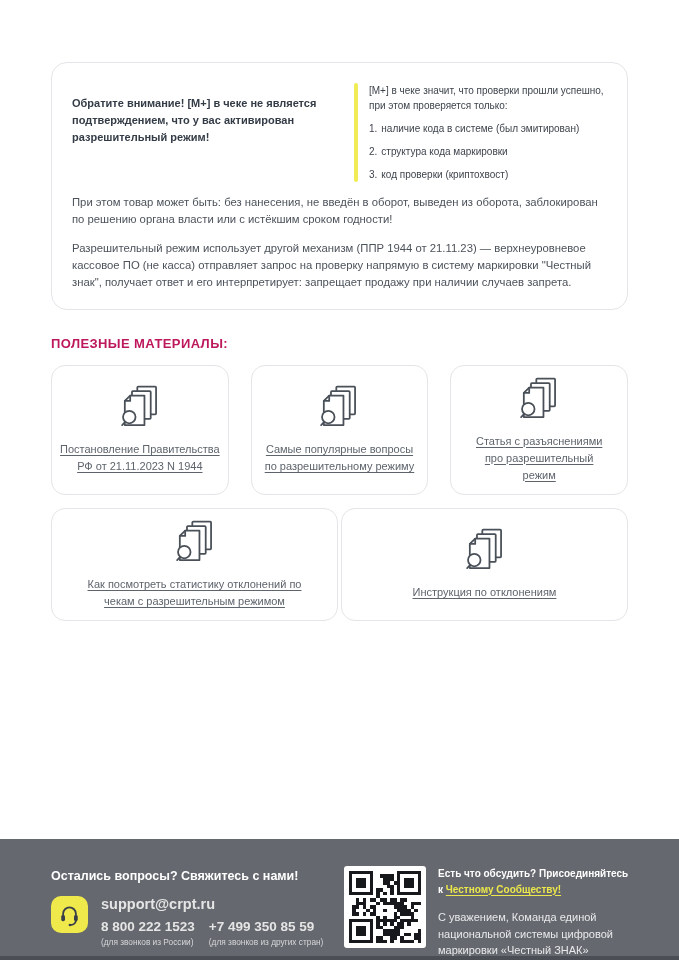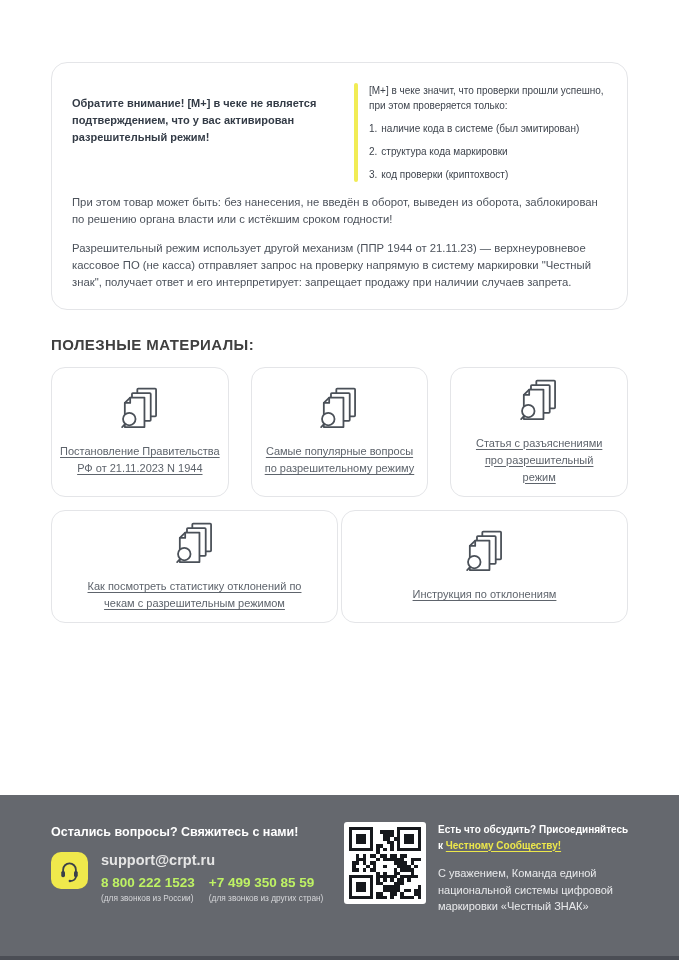--- a/index.html
+++ b/index.html
@@ -25,56 +25,56 @@
   .ybar{flex:0 0 4px;width:4px;border-radius:2px;background:#f1ec55;}
   .aside-body{margin-left:11px;font-size:10px;color:#3e444d;min-width:0;}
   .aside-intro{line-height:1.5;}
   .aside-list{margin-top:2px;}
   .aside-item{display:flex;margin-top:9px;line-height:1.4;}
   .aside-item .num{flex:0 0 auto;margin-right:4px;}
   .paragraph{margin-top:12px;font-size:11.3px;line-height:1.5;color:#4c525b;}
 
   
   .materials-title{
-    margin:26px 0 14px;font-size:15px;font-weight:bold;
-    letter-spacing:.4px;color:#404040;
+    margin:26px 0 14px;font-size:13px;font-weight:bold;
+    letter-spacing:.4px;color:#be185d;
   }
   .cards-row1{display:grid;grid-template-columns:repeat(3,1fr);gap:22px;}
   .cards-row2{display:grid;grid-template-columns:repeat(2,1fr);gap:3px;margin-top:13px;}
   .material-card{
     border:1px solid #e4e5e8;border-radius:14px;min-height:110px;
     display:flex;flex-direction:column;align-items:center;justify-content:center;
     padding:10px 4px;box-sizing:border-box;background:#fff;cursor:pointer;
   }
   .doc-icon{width:50px;height:50px;margin-bottom:7px;}
   .material-link{
     font-size:11px;line-height:1.55;color:#5e646c;text-align:center;
     text-decoration:underline;text-underline-offset:2px;cursor:pointer;
   }
   .w176{max-width:176px;} .w140{max-width:140px;} .w150{max-width:150px;} .w222{max-width:222px;}
 
   
   .footer{
-    position:absolute;left:0;right:0;bottom:0;height:165px;
+    position:absolute;left:0;right:0;bottom:0;height:121px;
     background:#65686e;box-sizing:border-box;
     padding:30px 51px 0;display:flex;
   }
   .footer-edge{position:absolute;left:0;right:0;bottom:0;height:4px;background:#4b4e55;}
   .contact-col{flex:0 0 293px;width:293px;}
   .contact-title{color:#ffffff;font-weight:bold;font-size:12.5px;}
   .contact-row{display:flex;margin-top:13px;}
   .support-icon{
     flex:0 0 37px;width:37px;height:37px;border-radius:10px;background:#f0e94c;
     display:flex;align-items:center;justify-content:center;
   }
   .support-icon svg{width:27px;height:27px;}
   .contact-details{margin-left:13px;min-width:0;}
   .email{color:#e5e5e5;font-weight:bold;font-size:14.5px;text-decoration:none;display:block;cursor:pointer;}
   .phones{display:flex;gap:14px;margin-top:7px;}
-  .phone-num{color:#bef264;font-weight:bold;font-size:13.5px;white-space:nowrap;cursor:pointer;}
+  .phone-num{color:#e5e5e5;font-weight:bold;font-size:13.5px;white-space:nowrap;cursor:pointer;}
   .phone-note{color:#d6d7da;font-size:8.3px;margin-top:3px;white-space:nowrap;}
 
   .right-col{display:flex;margin-top:-3px;}
   .qr-box{
     flex:0 0 82px;width:82px;height:82px;background:#ffffff;border-radius:3px;
     padding:5px;box-sizing:border-box;
   }
   .qr-box svg{width:100%;height:100%;display:block;shape-rendering:crispEdges;}
   .community-col{margin-left:12px;width:196px;min-width:0;}
   .community{color:#ffffff;font-weight:bold;font-size:10px;line-height:1.55;white-space:nowrap;}

